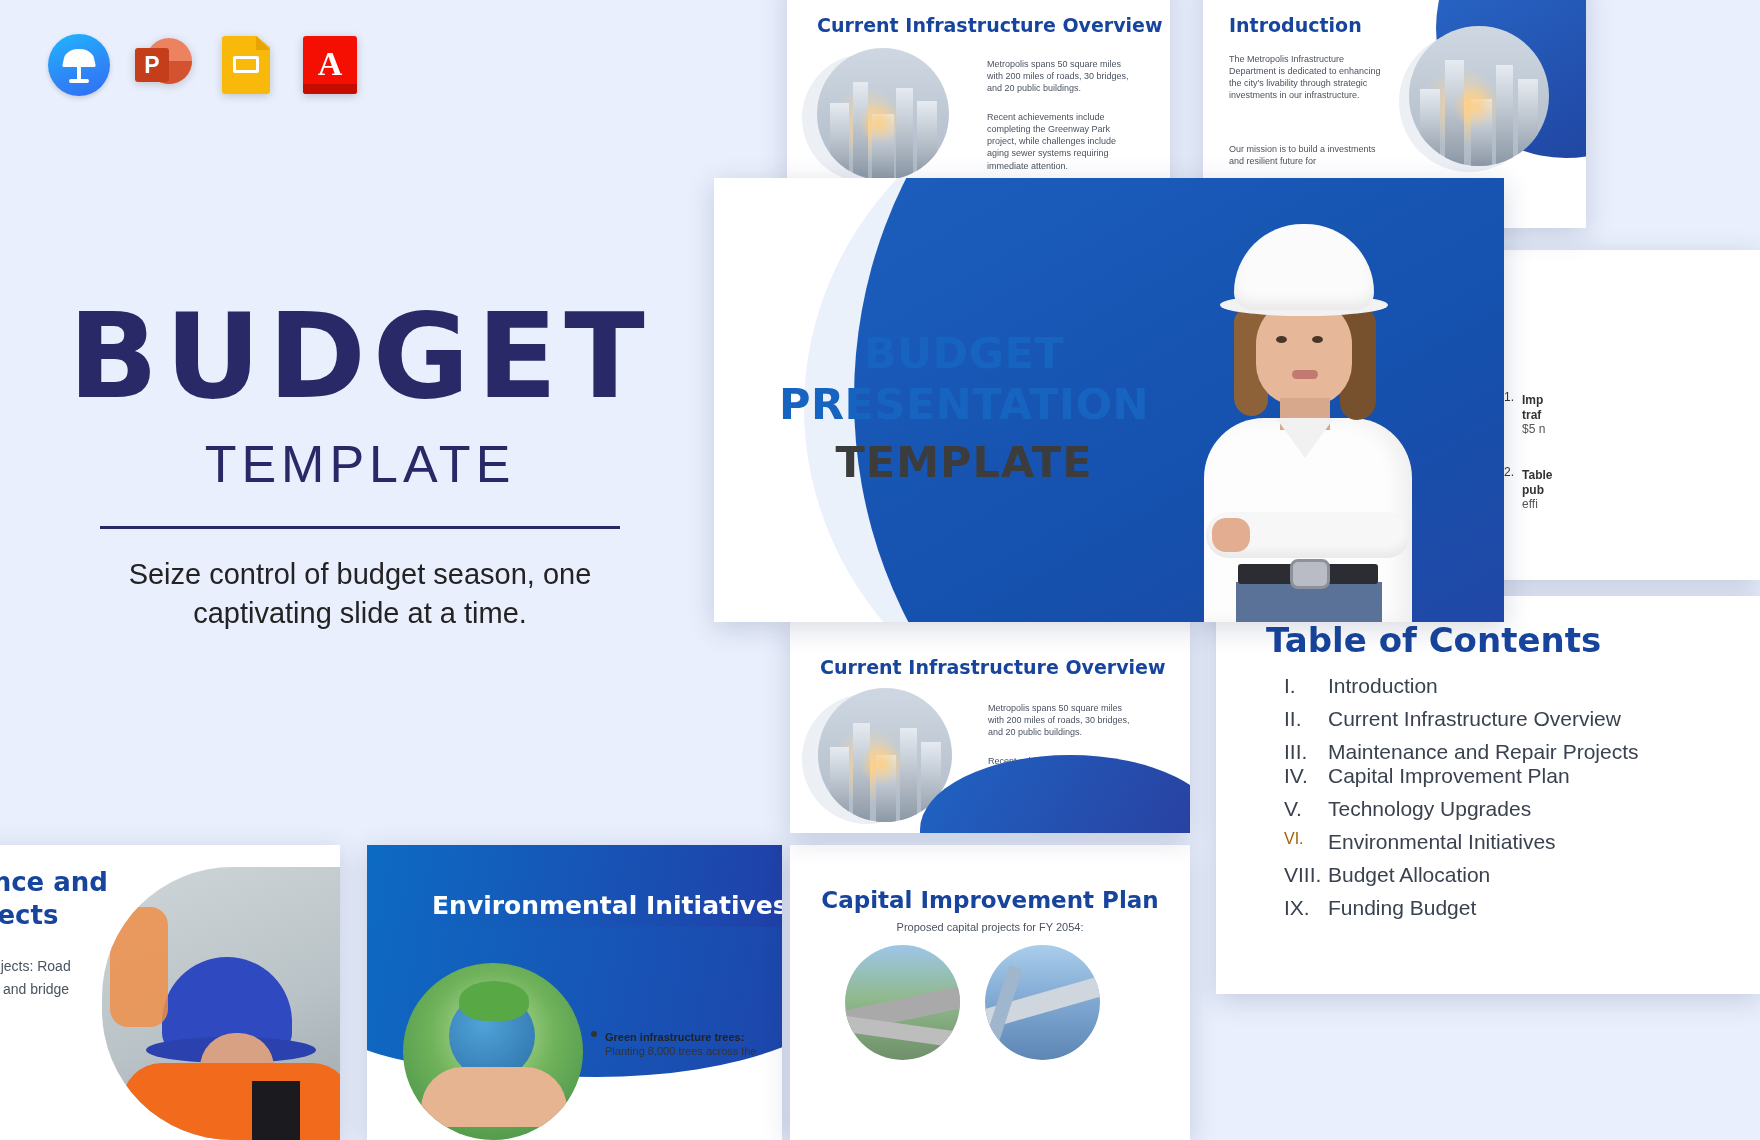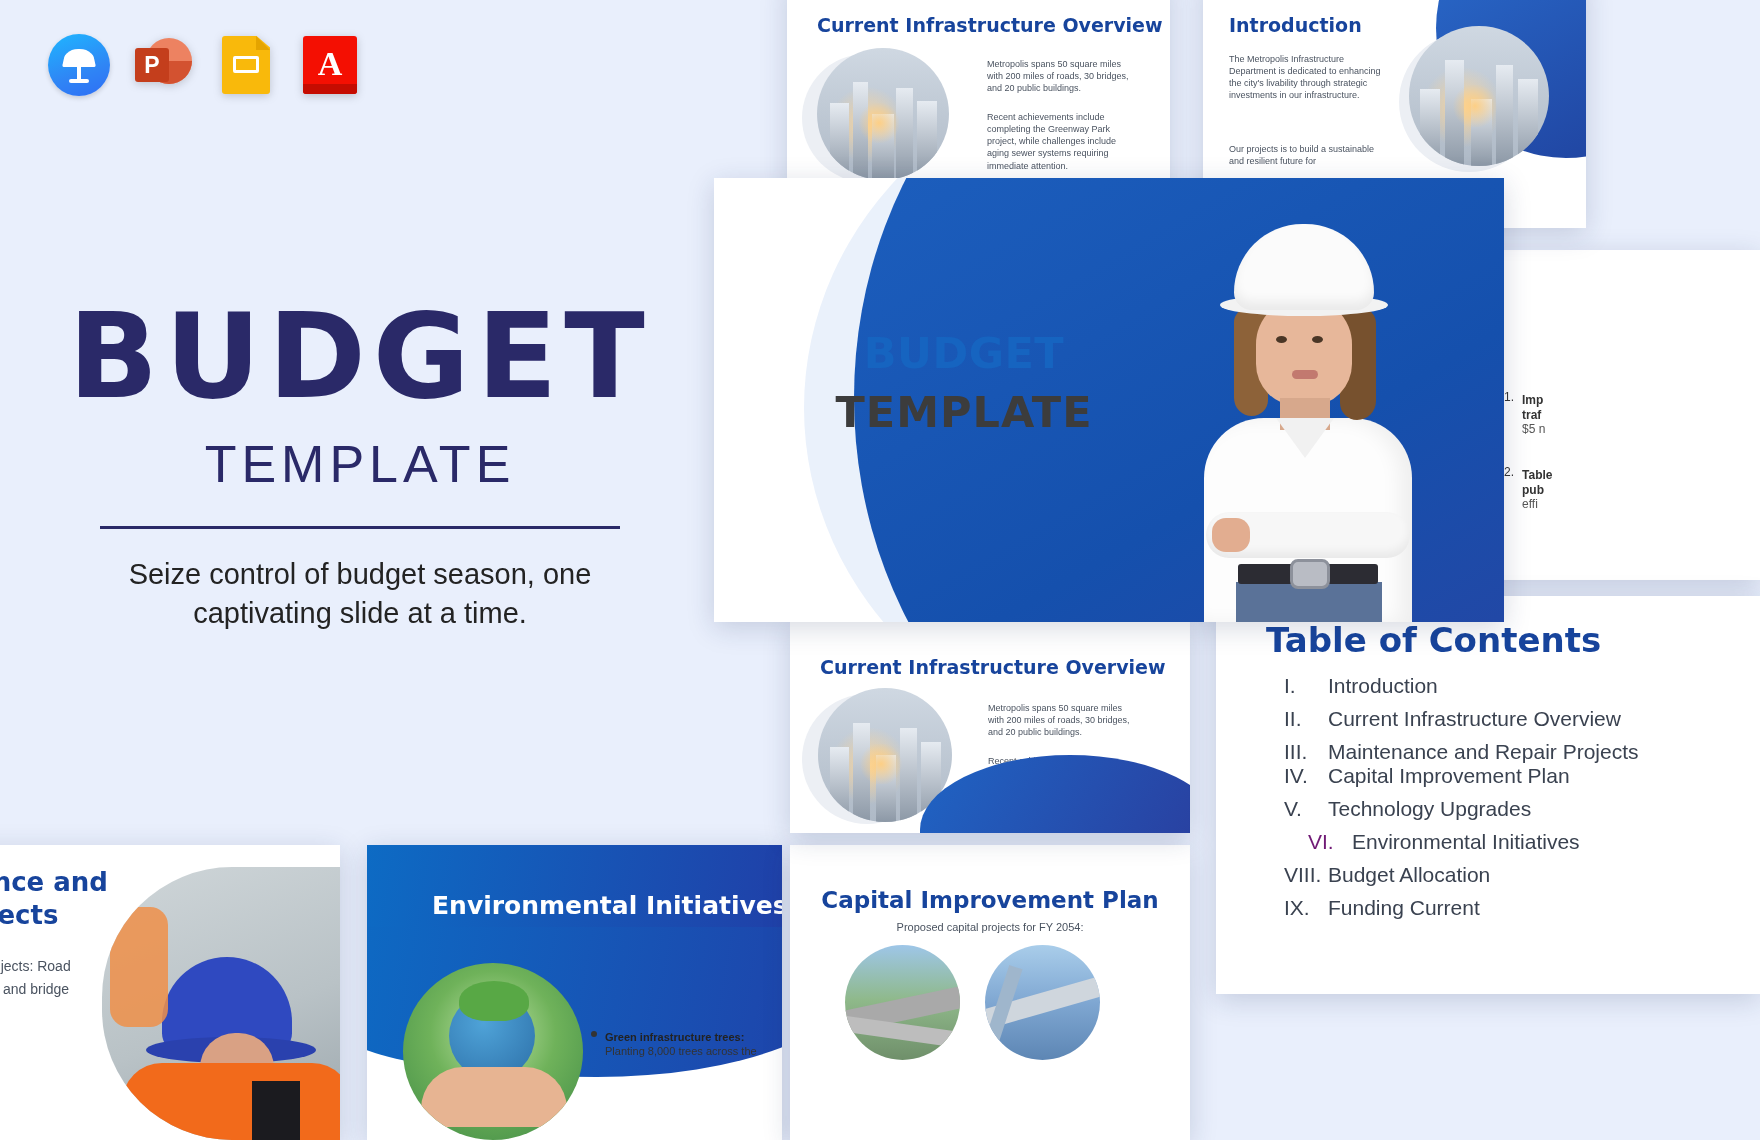--- a/index.html
+++ b/index.html
@@ -178,21 +178,21 @@
       <div class="glow"></div>
     </div>
     <div class="s-body tiny" style="position:absolute; left:200px; top:80px; width:150px;">Metropolis spans 50 square miles with 200 miles of roads, 30 bridges, and 20 public buildings.</div>
     <div class="s-body tiny" style="position:absolute; left:200px; top:133px; width:150px;">Recent achievements include completing the Greenway Park project, while challenges include aging sewer systems requiring immediate attention.</div>
   </div>
 
   <div class="slide" id="slide-intro" style="left:1203px; top:-22px; width:383px; height:250px; z-index:11;">
     <div class="blob" style="right:-110px; top:-80px; width:260px; height:260px; background:linear-gradient(150deg,#2a6fd0,#1f3f9b);"></div>
     <div class="s-title" style="position:absolute; left:26px; top:36px; font-size:19px;">Introduction</div>
     <div class="s-body tiny" style="position:absolute; left:26px; top:75px; width:152px;">The Metropolis Infrastructure Department is dedicated to enhancing the city's livability through strategic investments in our infrastructure.</div>
-    <div class="s-body tiny" style="position:absolute; left:26px; top:165px; width:152px;">Our projects is to build a sustainable and resilient future for</div>
+    <div class="s-body tiny" style="position:absolute; left:26px; top:165px; width:152px;">Our mission is to build a investments and resilient future for</div>
     <div class="ring" style="left:196px; top:54px; width:140px; height:140px;"></div>
     <div class="photo-city" style="left:206px; top:48px; width:140px; height:140px; position:absolute;">
       <div class="b" style="left:8%; width:14%; height:55%;"></div>
       <div class="b" style="left:26%; width:13%; height:76%;"></div>
       <div class="b" style="left:44%; width:15%; height:48%;"></div>
       <div class="b" style="left:62%; width:12%; height:72%;"></div>
       <div class="b" style="left:78%; width:14%; height:62%;"></div>
       <div class="glow"></div>
     </div>
   </div>
@@ -233,30 +233,30 @@
       </div>
       <div style="display:flex; margin-bottom:9px;">
         <span style="width:44px; font-size:21px; color:#3a4250;">IV.</span>
         <span style="font-size:21px; color:#3a4250; white-space:nowrap;">Capital Improvement Plan</span>
       </div>
       <div style="display:flex; margin-bottom:9px;">
         <span style="width:44px; font-size:21px; color:#3a4250;">V.</span>
         <span style="font-size:21px; color:#3a4250; white-space:nowrap;">Technology Upgrades</span>
       </div>
       <div style="display:flex; margin-bottom:9px;">
-        <span style="width:44px; font-size:21px; color:#701a75;margin-left:24px;">VI.</span>
+        <span style="width:44px; font-size:16px; color:#a16207;">VI.</span>
         <span style="font-size:21px; color:#3a4250; white-space:nowrap;">Environmental Initiatives</span>
       </div>
       <div style="display:flex; margin-bottom:9px;">
         <span style="width:44px; font-size:21px; color:#3a4250;">VIII.</span>
         <span style="font-size:21px; color:#3a4250; white-space:nowrap;">Budget Allocation</span>
       </div>
       <div style="display:flex;">
         <span style="width:44px; font-size:21px; color:#3a4250;">IX.</span>
-        <span style="font-size:21px; color:#3a4250; white-space:nowrap;">Funding Current</span>
+        <span style="font-size:21px; color:#3a4250; white-space:nowrap;">Funding Budget</span>
       </div>
     </div>
   </div>
 
   <div class="slide" id="slide-infra-bottom" style="left:790px; top:620px; width:400px; height:213px; z-index:25;">
     <div class="s-title" style="position:absolute; left:30px; top:36px; font-size:19px; white-space:nowrap;">Current Infrastructure Overview</div>
     <div class="ring" style="left:12px; top:74px; width:130px; height:130px;"></div>
     <div class="photo-city" style="left:28px; top:68px; width:134px; height:134px; position:absolute;">
       <div class="b" style="left:9%; width:14%; height:56%;"></div>
       <div class="b" style="left:26%; width:13%; height:74%;"></div>
@@ -322,20 +322,21 @@
     </div>
   </div>
 
   <div class="slide" id="featured">
     <div class="fbg"></div>
     <div class="swoosh-light"></div>
     <div class="swoosh-blue"></div>
 
     <div class="ftext">
       <div class="ft1">BUDGET</div>
+      <div class="ft2">PRESENTATION</div>
       <div class="ft3">TEMPLATE</div>
     </div>
 
     <div class="person">
       <div class="p-shirt"></div>
       <div class="p-hair-l"></div>
       <div class="p-hair-r"></div>
       <div class="p-face"></div>
       <div class="p-eye l"></div>
       <div class="p-eye r"></div>

